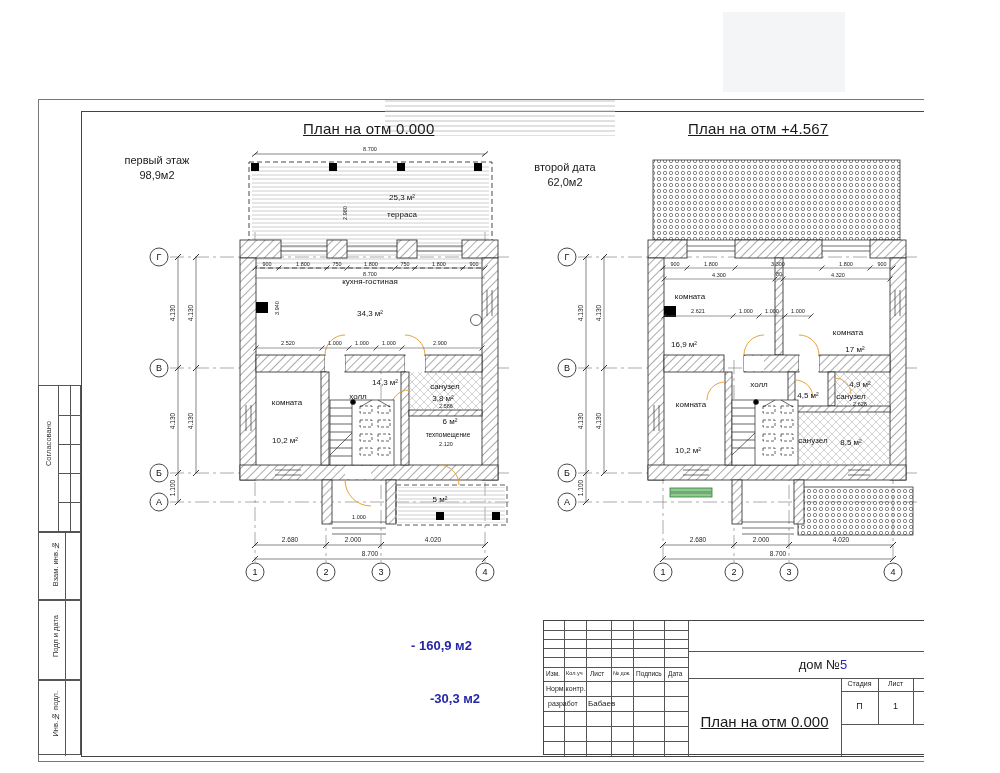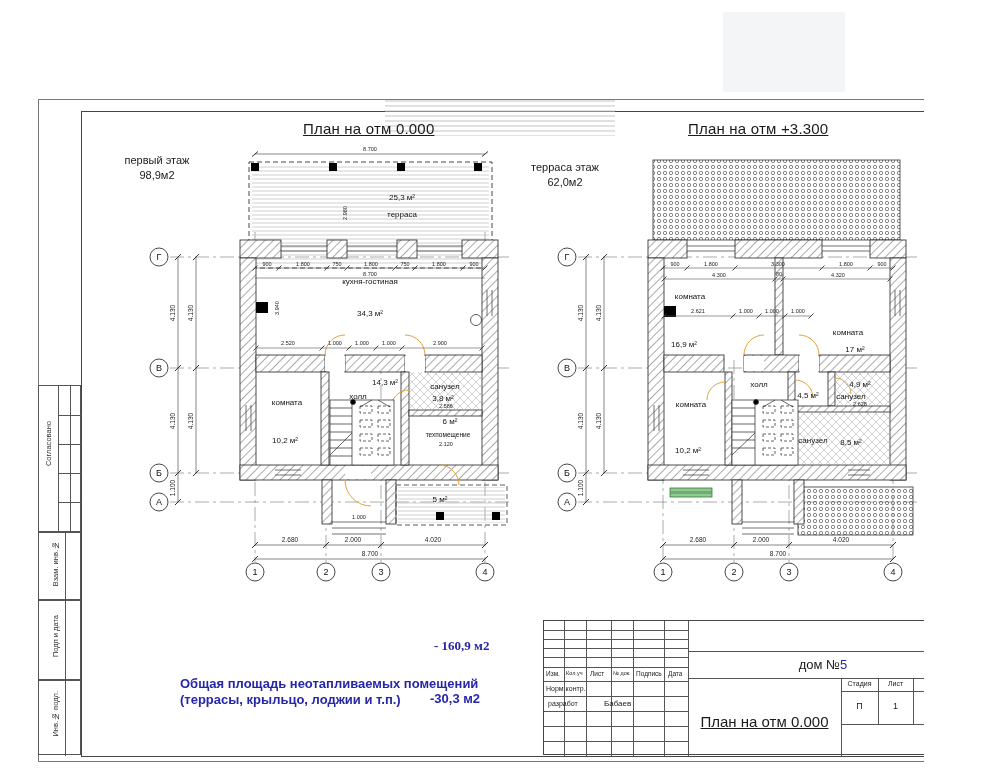--- a/index.html
+++ b/index.html
@@ -36,28 +36,28 @@
 <body>
 
 <div id="canvas">
 
   <div class="abs outer-frame"></div>
   <div class="abs inner-frame"></div>
   <div class="abs stripes"></div>
   <div class="abs ghost"></div>
 
   <div class="abs plan-title" style="left:303px;top:120px;">План на отм 0.000</div>
-  <div class="abs plan-title" style="left:688px;top:120px;">План на отм +3.300</div>
+  <div class="abs plan-title" style="left:688px;top:120px;">План на отм +4.567</div>
 
   <div class="abs floor-lbl" style="left:112px;top:153px;width:90px;">
     <span>первый этаж</span><br>
     <span>98,9м2</span>
   </div>
   <div class="abs floor-lbl" style="left:520px;top:160px;width:90px;">
-    <span>терраса этаж</span><br>
+    <span>второй дата</span><br>
     <span>62,0м2</span>
   </div>
 
   <svg class="abs" style="left:140px;top:110px;" width="400" height="505" viewBox="0 0 400 505">
     <defs>
       <pattern id="hatL" width="6" height="6" patternTransform="rotate(45)" patternUnits="userSpaceOnUse">
         <rect width="6" height="6" fill="#fff"></rect>
           <line x1="0" y1="0" x2="0" y2="6" stroke="#666" stroke-width="1.1"></line>
       </pattern>
       <pattern id="crossL" width="8" height="8" patternUnits="userSpaceOnUse">
@@ -432,25 +432,21 @@
       <circle cx="186" cy="462" r="9" fill="#fff" stroke="#333" stroke-width="0.9"></circle>
       <circle cx="241" cy="462" r="9" fill="#fff" stroke="#333" stroke-width="0.9"></circle>
       <circle cx="345" cy="462" r="9" fill="#fff" stroke="#333" stroke-width="0.9"></circle>
       <text class="axl" x="115" y="465" text-anchor="middle">1</text>
       <text class="axl" x="186" y="465" text-anchor="middle">2</text>
       <text class="axl" x="241" y="465" text-anchor="middle">3</text>
       <text class="axl" x="345" y="465" text-anchor="middle">4</text>
     </g>
   </svg>
 
-  <div class="abs note" style="left:434px;top:638px;font-family:Liberation Serif, serif;">- 160,9 м2</div>
-  <div class="abs note" style="left:180px;top:676px;">
-    <span>Общая площадь неотапливаемых помещений</span><br>
-    <span>(террасы, крыльцо, лоджии и т.п.)</span>
-  </div>
+  <div class="abs note" style="left:411px;top:638px;">- 160,9 м2</div>
   <div class="abs note" style="left:430px;top:691px;">-30,3 м2</div>
 
   <div class="abs" style="left:543px;top:620px;width:414px;height:135px;border:1.4px solid #444;box-sizing:border-box;">
 
     <div class="tb-line" style="left:20px;top:0;width:1px;height:135px;"></div>
     <div class="tb-line" style="left:42px;top:0;width:1px;height:135px;"></div>
     <div class="tb-line" style="left:67px;top:0;width:1px;height:135px;"></div>
     <div class="tb-line" style="left:89px;top:0;width:1px;height:135px;"></div>
     <div class="tb-line" style="left:120px;top:0;width:1px;height:135px;"></div>
     <div class="tb-line" style="left:144px;top:0;width:1.4px;height:135px;"></div>
@@ -467,21 +463,21 @@
     <div class="tb-line" style="left:0;top:120px;width:144px;height:1px;"></div>
 
     <div class="tb-txt" style="left:2px;top:49px;">Изм.</div>
     <div class="tb-txt" style="left:22px;top:49px;font-size:5.5px;">Кол.уч</div>
     <div class="tb-txt" style="left:46px;top:49px;">Лист</div>
     <div class="tb-txt" style="left:69px;top:49px;font-size:5.5px;">№ док.</div>
     <div class="tb-txt" style="left:92px;top:49px;">Подпись</div>
     <div class="tb-txt" style="left:124px;top:49px;">Дата</div>
     <div class="tb-txt" style="left:2px;top:64px;font-size:7px;">Норм.контр.</div>
     <div class="tb-txt" style="left:4px;top:79px;font-size:7px;">разработ</div>
-    <div class="tb-txt" style="left:44px;top:78px;font-size:8px;margin-left:16px;">Бабаев</div>
+    <div class="tb-txt" style="left:44px;top:78px;font-size:8px;">Бабаев</div>
 
     <div class="tb-line" style="left:144px;top:30px;width:270px;height:1px;"></div>
     <div class="tb-line" style="left:144px;top:57px;width:270px;height:1px;"></div>
     <div class="tb-mid" style="left:144px;top:36px;width:270px;font-size:13px;">
       <span>дом №</span><span style="color:#2626a8;">5</span>
     </div>
 
     <div class="tb-line" style="left:297px;top:57px;width:1px;height:78px;"></div>
     <div class="tb-line" style="left:334px;top:57px;width:1px;height:46px;"></div>
     <div class="tb-line" style="left:369px;top:57px;width:1px;height:46px;"></div>

